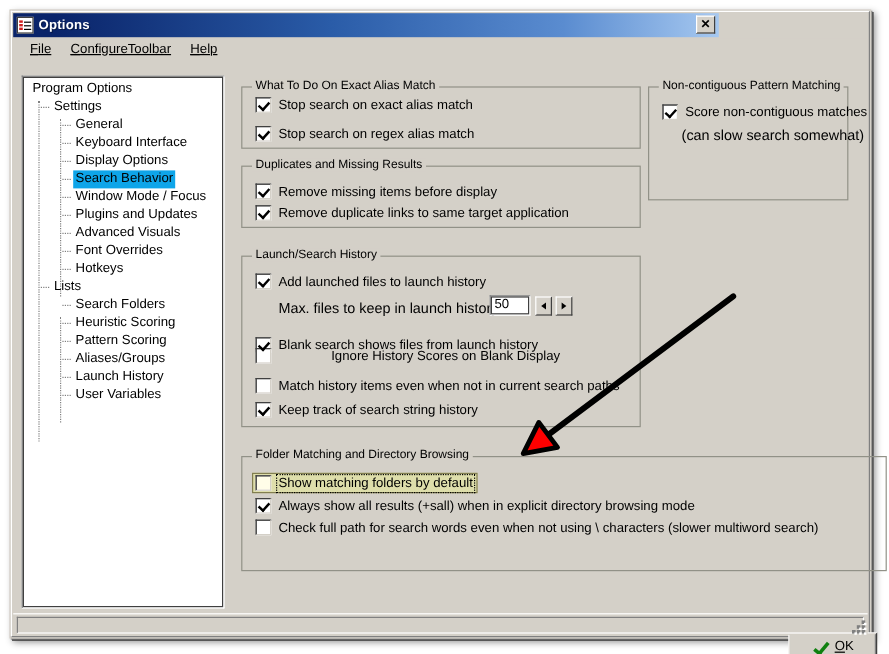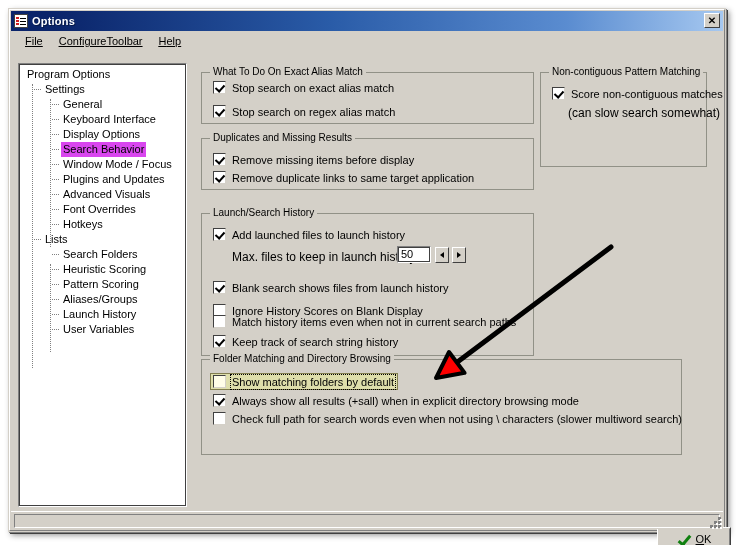--- a/index.html
+++ b/index.html
@@ -19,21 +19,21 @@
     box-sizing:border-box;
   }
   #window::before{
     content:"";position:absolute;left:0;top:0;right:0;bottom:0;
     border:1px solid #ffffff;border-right-color:#808080;border-bottom-color:#808080;
     pointer-events:none;
   }
 
   
   #titlebar{
-    position:absolute;left:2px;top:2px;width:712px;height:20px;
+    position:absolute;left:2px;top:2px;width:588px;height:20px;
     background:linear-gradient(to right,#0a246a 0%,#0a246a 6%,#2a5ca8 45%,#5a8cd0 78%,#a6c8f0 100%);
     display:flex;align-items:center;
   }
   #titleicon{
     width:14px;height:14px;margin-left:3px;margin-right:4px;
     background:#ffffff;border:1px solid #404040;position:relative;box-sizing:border-box;
     flex:0 0 auto;
   }
   #titleicon i{position:absolute;display:block;}
   #titleicon .bar{left:5px;width:6px;height:1px;background:#000;}
@@ -66,21 +66,21 @@
   
   #treepanel{
     position:absolute;left:7px;top:13px;width:169px;height:444px;
     background:#ffffff;box-sizing:border-box;
     border:1px solid;border-color:#808080 #ffffff #ffffff #808080;
     outline:1px solid #404040;outline-offset:-2px;
   }
   #tree{position:absolute;left:0;top:0;right:0;bottom:0;overflow:hidden;padding:3px 0 0 2px;}
   .node{height:15px;line-height:15px;font-size:11px;white-space:nowrap;position:relative;cursor:default;}
   .node .lbl{display:inline-block;padding:0 2px;}
-  .node.sel .lbl{background:#d946ef;}
+  .node.sel .lbl{background:#0ea5e9;}
   .lvl0{padding-left:4px;}
   .lvl1{padding-left:22px;}
   .lvl2{padding-left:40px;}
   .dash{position:absolute;border-top:1px dotted #808080;}
   .vline{position:absolute;border-left:1px dotted #808080;}
 
   
   .group{position:absolute;box-sizing:border-box;border:1px solid #919187;background:transparent;}
   .group > .cap{
     position:absolute;top:-7px;left:8px;background:#d4d0c8;padding:0 3px;
@@ -298,51 +298,51 @@
 
     <div class="group" style="left:190px;top:163px;width:333px;height:143px;">
       <span class="cap">Launch/Search History</span>
 
       <div class="cbrow" style="left:11px;top:13px;">
         <span class="cb on"></span>
         <span class="txt">Add launched files to launch history</span>
       </div>
 
       <span class="static" style="left:30px;top:36px;">Max. files to keep in launch history:</span>
-      <div class="spinwrap" style="left:195px;top:32px;">
+      <div class="spinwrap" style="left:206px;top:32px;">
         <div class="spinedit">50</div>
         <div class="spinbtns">
           <div class="spinbtn">
               <span class="tri l"></span>
             </div>
           <div class="spinbtn">
               <span class="tri r"></span>
             </div>
         </div>
       </div>
 
       <div class="cbrow" style="left:11px;top:66px;">
         <span class="cb on"></span>
         <span class="txt">Blank search shows files from launch history</span>
       </div>
-      <div class="cbrow" style="left:11px;top:89px;">
+      <div class="cbrow" style="left:11px;top:75px;gap:44px;">
         <span class="cb"></span>
         <span class="txt">Ignore History Scores on Blank Display</span>
       </div>
       <div class="cbrow" style="left:11px;top:100px;">
         <span class="cb"></span>
         <span class="txt">Match history items even when not in current search paths</span>
       </div>
       <div class="cbrow" style="left:11px;top:120px;">
         <span class="cb on"></span>
         <span class="txt">Keep track of search string history</span>
       </div>
     </div>
 
-    <div class="group" style="left:190px;top:309px;width:481px;height:96px;">
+    <div class="group" style="left:190px;top:330px;width:538px;height:96px;">
       <span class="cap">Folder Matching and Directory Browsing</span>
 
       <div class="cbrow hl" style="left:11px;top:13px;">
         <span class="cb"></span>
         <span class="txt">Show matching folders by default</span>
       </div>
       <div class="cbrow" style="left:11px;top:33px;">
         <span class="cb on"></span>
         <span class="txt">Always show all results (+sall) when in explicit directory browsing mode</span>
       </div>

